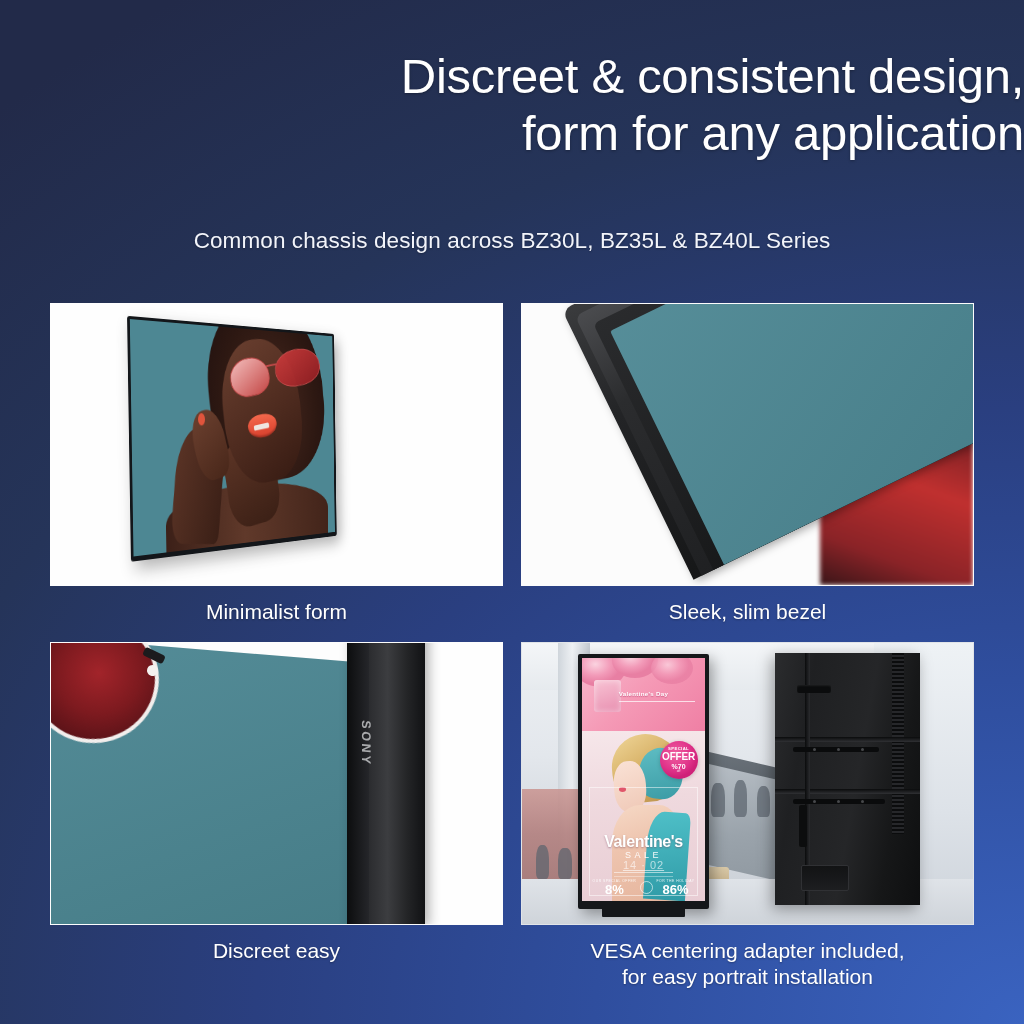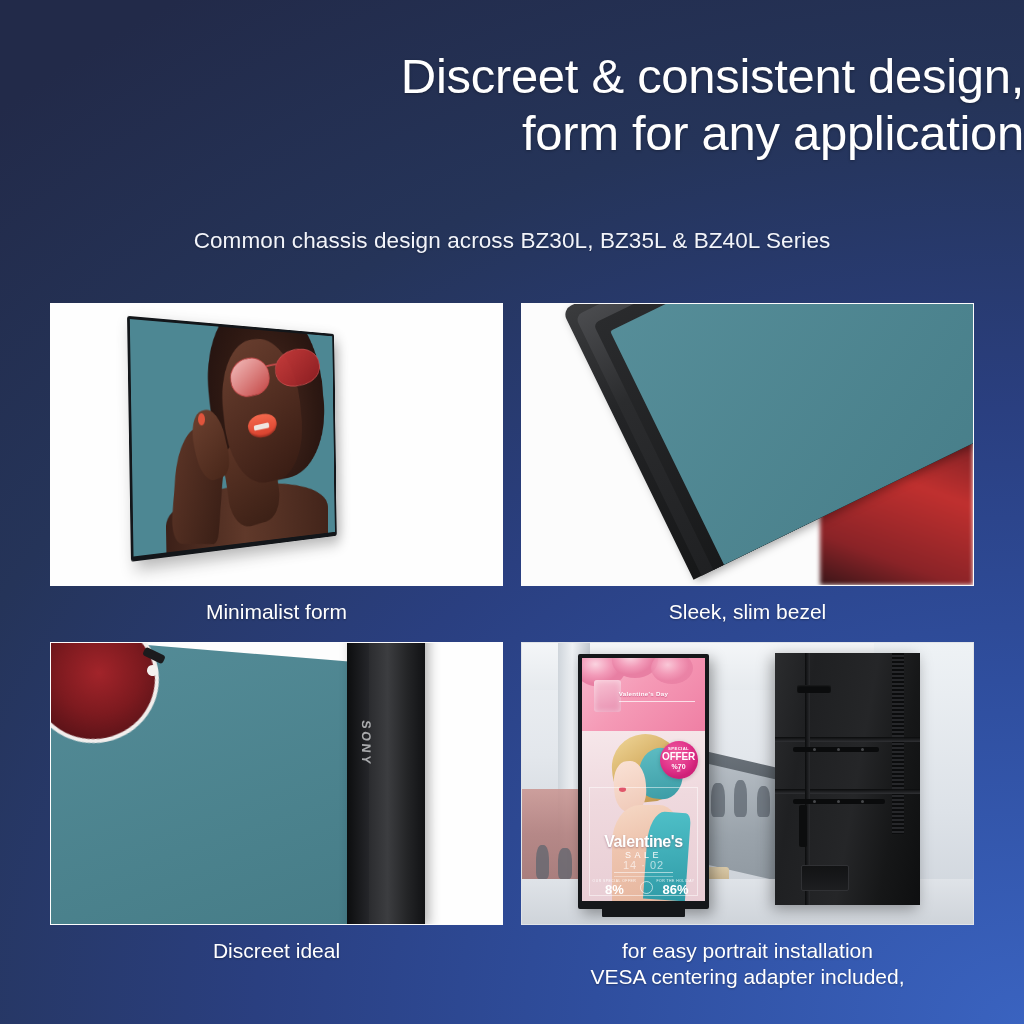--- a/index.html
+++ b/index.html
@@ -360,20 +360,21 @@
     font-size:16px; font-weight:700; letter-spacing:-.4px;
     text-shadow:0 1px 2px rgba(120,70,90,.5);
   }
   .sale-sub{
     font-size:9px; letter-spacing:3.5px; margin-top:-1px;
     color:rgba(255,255,255,.92);
   }
   .sale-date{
     font-size:11px; letter-spacing:1px; color:rgba(255,255,255,.62);
     margin-top:-1px;
+    text-decoration:underline;
   }
   .sale-orn{
     height:5px; margin:1px auto 2px; width:52%;
     border-top:1px solid rgba(255,255,255,.55);
     border-bottom:1px solid rgba(255,255,255,.35);
   }
   .offers{ display:flex; align-items:flex-end; justify-content:space-between; padding:0 5%; }
   .off{ text-align:center; }
   .off-lab{ font-size:3.4px; letter-spacing:.5px; color:rgba(255,255,255,.88); }
   .off-val{ font-size:13px; font-weight:700; line-height:1; }
@@ -491,21 +492,21 @@
           <div class="glassL"></div>
           <div class="arm"></div>
           <div class="nose"></div>
           <div class="whiteR"></div>
           <div class="bez">
             <div class="bez-inner"></div>
           </div>
           <div class="sony">SONY</div>
         </div>
         <div class="caption">
-          <div>Discreet ideal</div>
+          <div>Discreet easy</div>
         </div>
       </div>
 
       <div class="cell">
         <div class="tile t4">
 
           <div class="mall">
             <div class="ceil"></div>
             <div class="glassR"></div>
             <div class="pillarA"></div>
@@ -587,20 +588,20 @@
             <div class="screw" style="left:38px;top:147px;"></div>
             <div class="screw" style="left:62px;top:147px;"></div>
             <div class="screw" style="left:86px;top:147px;"></div>
             <div class="port"></div>
             <div class="slot"></div>
             <div class="box"></div>
           </div>
 
         </div>
         <div class="caption">
+          <div>VESA centering adapter included,</div>
           <div>for easy portrait installation</div>
-          <div>VESA centering adapter included,</div>
         </div>
       </div>
 
     </div>
   </div>
 </div>
 
 </body></html>

